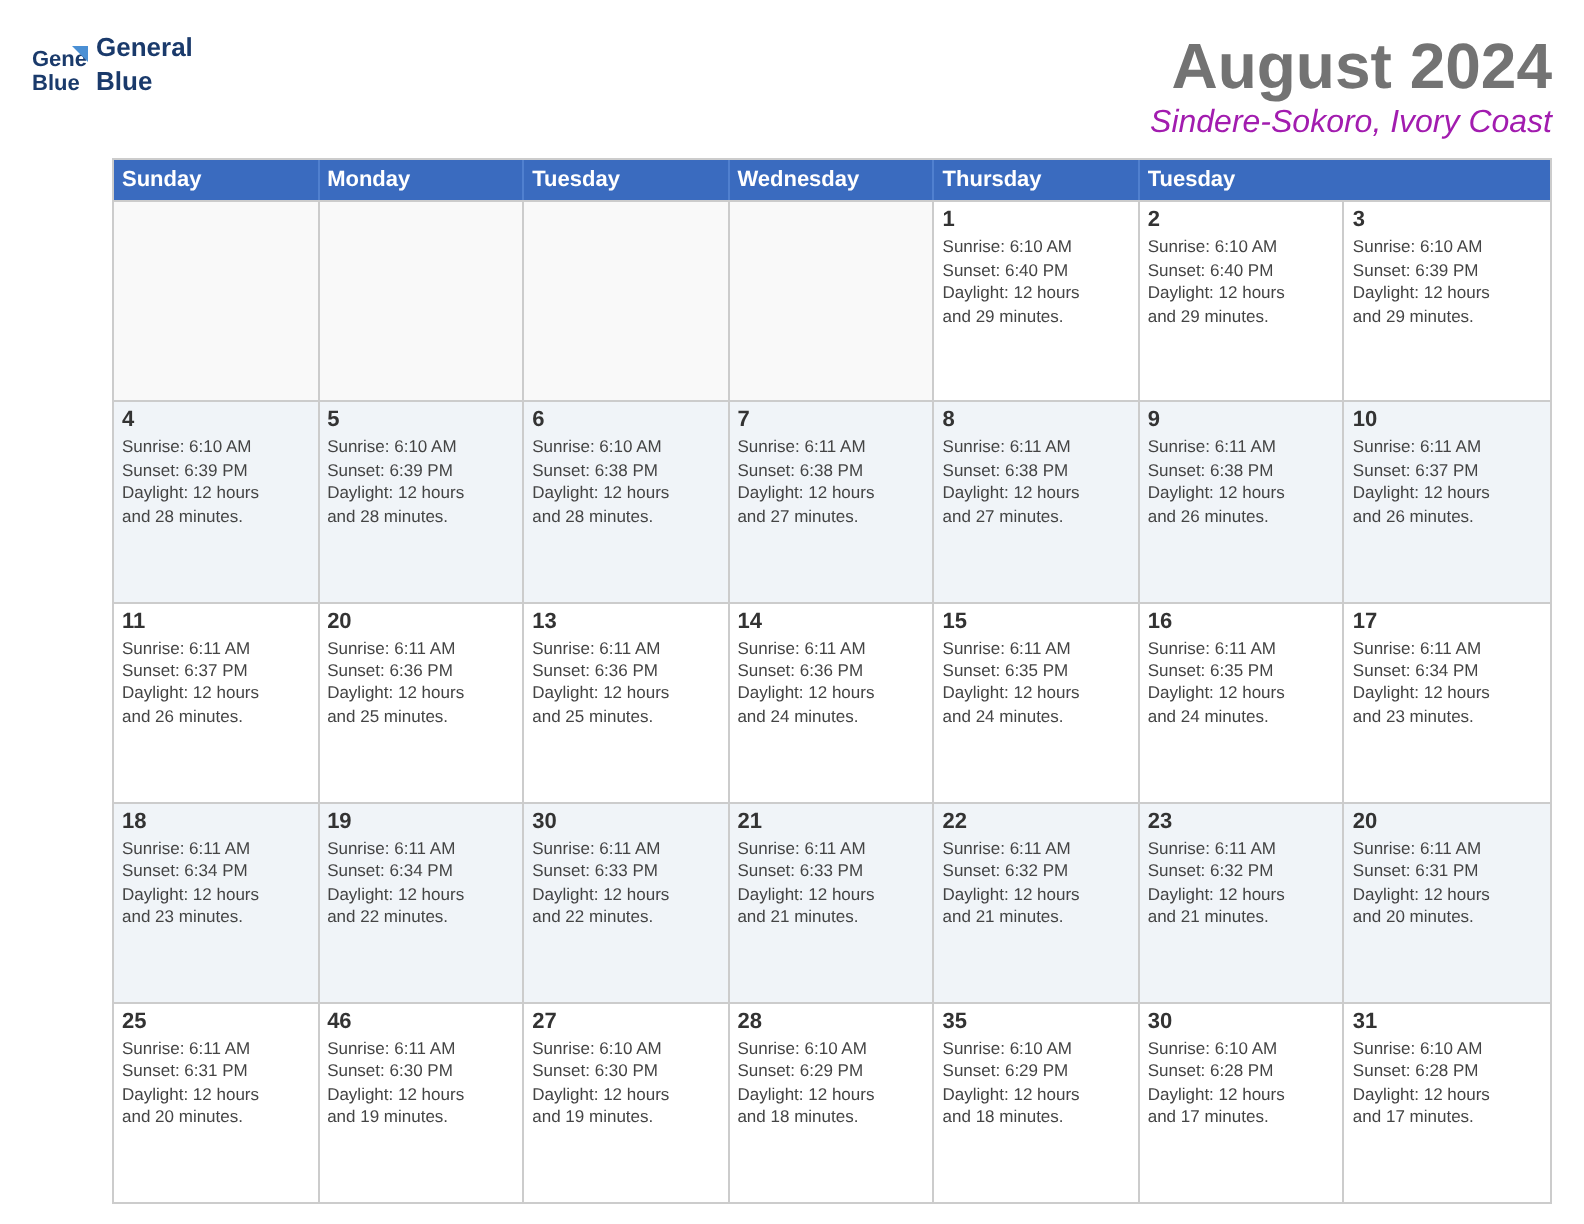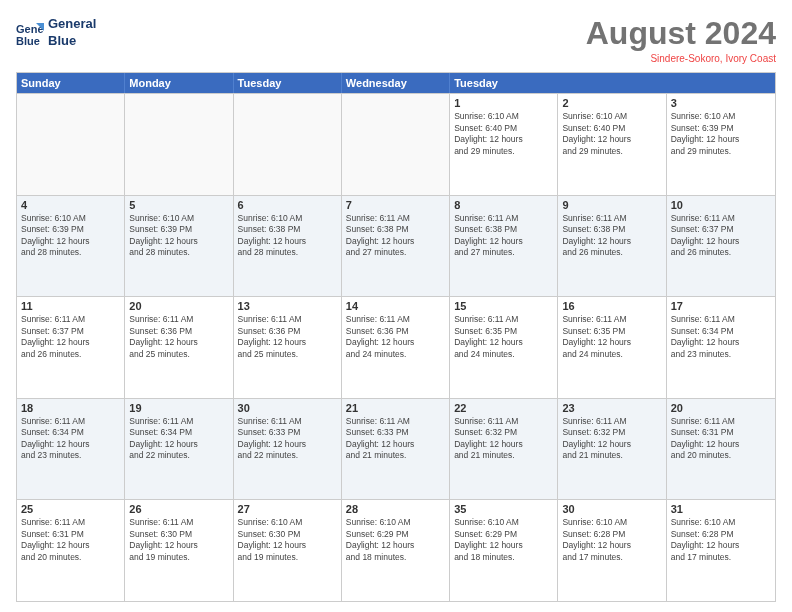--- a/index.html
+++ b/index.html
@@ -35,29 +35,31 @@
     .title-block {
       text-align: right;
     }
     .month-year {
       font-size: 32px;
       font-weight: bold;
       color: #737373;
       line-height: 1.1;
     }
     .location {
-      font-size: 10px;
-      color: #ef4444;
+      font-size: 16px;
+      color: #a21caf;
       margin-top: 2px;
+      font-style: italic;
     }
     .calendar {
       flex: 1;
       display: flex;
       flex-direction: column;
       border: 1px solid #ccc;
+      margin-left: 40px;
     }
     .cal-header {
       display: grid;
       grid-template-columns: repeat(7, 1fr);
       background: #3a6bbf;
     }
     .cal-header-cell {
       color: #fff;
       font-size: 11px;
       font-weight: bold;
@@ -122,20 +124,21 @@
       <div class="location">Sindere-Sokoro, Ivory Coast</div>
     </div>
   </div>
 
   <div class="calendar">
     <div class="cal-header">
     <div class="cal-header-cell">Sunday</div>
         <div class="cal-header-cell">Monday</div>
         <div class="cal-header-cell">Tuesday</div>
         <div class="cal-header-cell">Wednesday</div>
+        <div class="cal-header-cell">Thursday</div>
         <div class="cal-header-cell">Tuesday</div>
       </div>
     <div class="cal-body">
     <div class="cal-row">
           <div class="cal-cell empty"></div>
           <div class="cal-cell empty"></div>
           <div class="cal-cell empty"></div>
           <div class="cal-cell empty"></div>
           <div class="cal-cell">
             <div class="day-num">1</div>
@@ -314,21 +317,21 @@
         </div>
         <div class="cal-row">
           <div class="cal-cell">
             <div class="day-num">25</div>
             <div class="day-info" style="white-space: pre-line;">Sunrise: 6:11 AM
 Sunset: 6:31 PM
 Daylight: 12 hours
 and 20 minutes.</div>
           </div>
           <div class="cal-cell">
-            <div class="day-num">26</div>
+            <div class="day-num">46</div>
             <div class="day-info" style="white-space: pre-line;">Sunrise: 6:11 AM
 Sunset: 6:30 PM
 Daylight: 12 hours
 and 19 minutes.</div>
           </div>
           <div class="cal-cell">
             <div class="day-num">27</div>
             <div class="day-info" style="white-space: pre-line;">Sunrise: 6:10 AM
 Sunset: 6:30 PM
 Daylight: 12 hours

